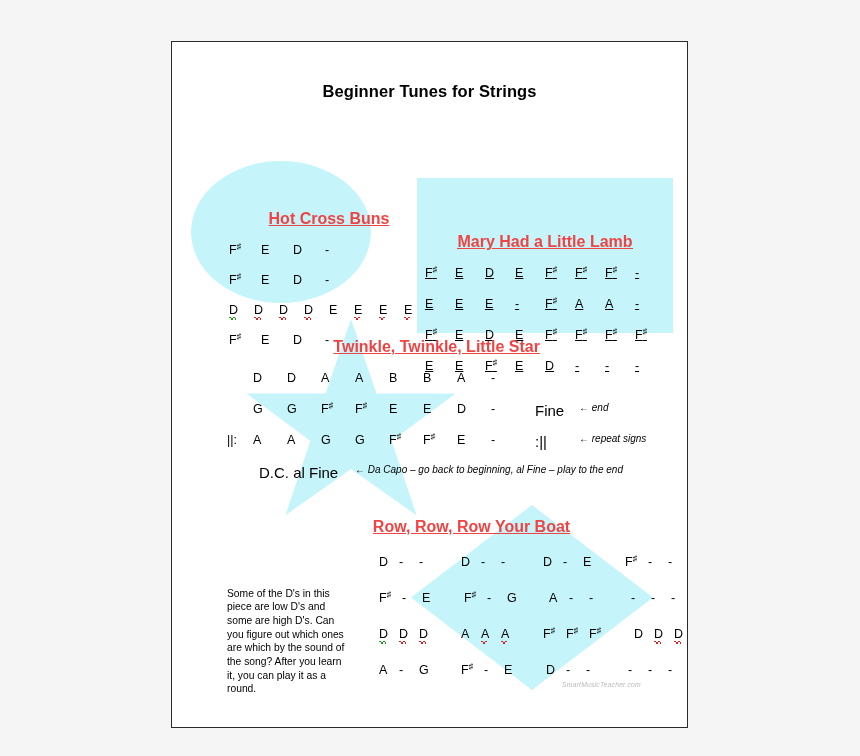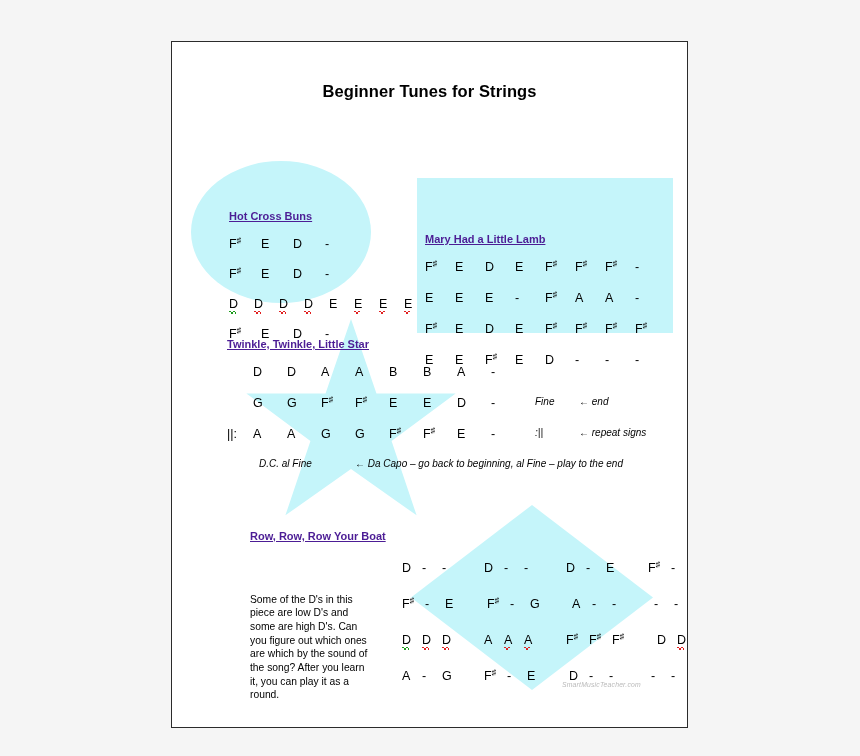--- a/index.html
+++ b/index.html
@@ -64,25 +64,26 @@
     text-align: center;
     font-size: 11.5px;
     color: #000;
     margin-top: 14px;
     line-height: 1.42;
   }
 
   
   .section { position: absolute; }
   .section-title {
-    font-size: 11px;
+    font-size: 16px;
     font-weight: bold;
-    color: #4c1d95;
+    color: #ef4444;
     text-decoration: underline;
     white-space: nowrap;
+    text-align: center;
   }
 
   
   .note-row {
     display: flex;
     align-items: flex-start;
     white-space: nowrap;
   }
   .note {
     font-size: 12.5px;
@@ -124,49 +125,48 @@
   }
 
   
   #sec-hotcross { left: 57px; top: 168px; }
   #hotcross-notes { margin-top: 15px; }
   #hotcross-notes .note-row { margin-bottom: 16px; }
   #hotcross-notes .note { width: 32px; }
   #hotcross-notes .note-row.tight .note { width: 25px; }
 
   
-  #sec-mary { left: 253px; top: 191px; }
+  #sec-mary { left: 253px; top: 191px; text-decoration: underline; }
   #mary-notes { margin-top: 15px; }
   #mary-notes .note-row { margin-bottom: 17px; }
   #mary-notes .note { width: 30px; }
 
   
   #sec-twinkle { left: 55px; top: 296px; }
   #twinkle-notes { margin-top: 15px; }
   #twinkle-notes .note-row { margin-bottom: 16px; height: 15px; }
   .tw-pre { width: 26px; font-size: 12.5px; color: #000; }
   #twinkle-notes .note { width: 34px; }
   .annot {
     font-size: 10px;
     font-style: italic;
     color: #000;
     white-space: nowrap;
   }
   .annot-term {
-    font-size: 10px;
-    font-style: italic;
+    font-size: 15px;
     color: #000;
     white-space: nowrap;
   }
   .ann-fine { margin-left: 10px; width: 44px; display: inline-block; }
   #twinkle-dc { margin-top: 4px; display: flex; align-items: flex-start; }
   #twinkle-dc .dc-label { margin-left: 32px; width: 96px; }
 
   
-  #sec-row { left: 55px; top: 488px; margin-left: 23px; }
+  #sec-row { left: 55px; top: 476px; }
   #row-body { margin-top: 16px; display: flex; align-items: flex-end; }
   #row-paragraph {
     width: 125px;
     font-size: 10.3px;
     line-height: 1.33;
     color: #000;
   }
   #row-notes { margin-left: 27px; }
   #row-notes .note-row { margin-bottom: 18px; }
   .measure { display: inline-block; margin-right: 22px; }

